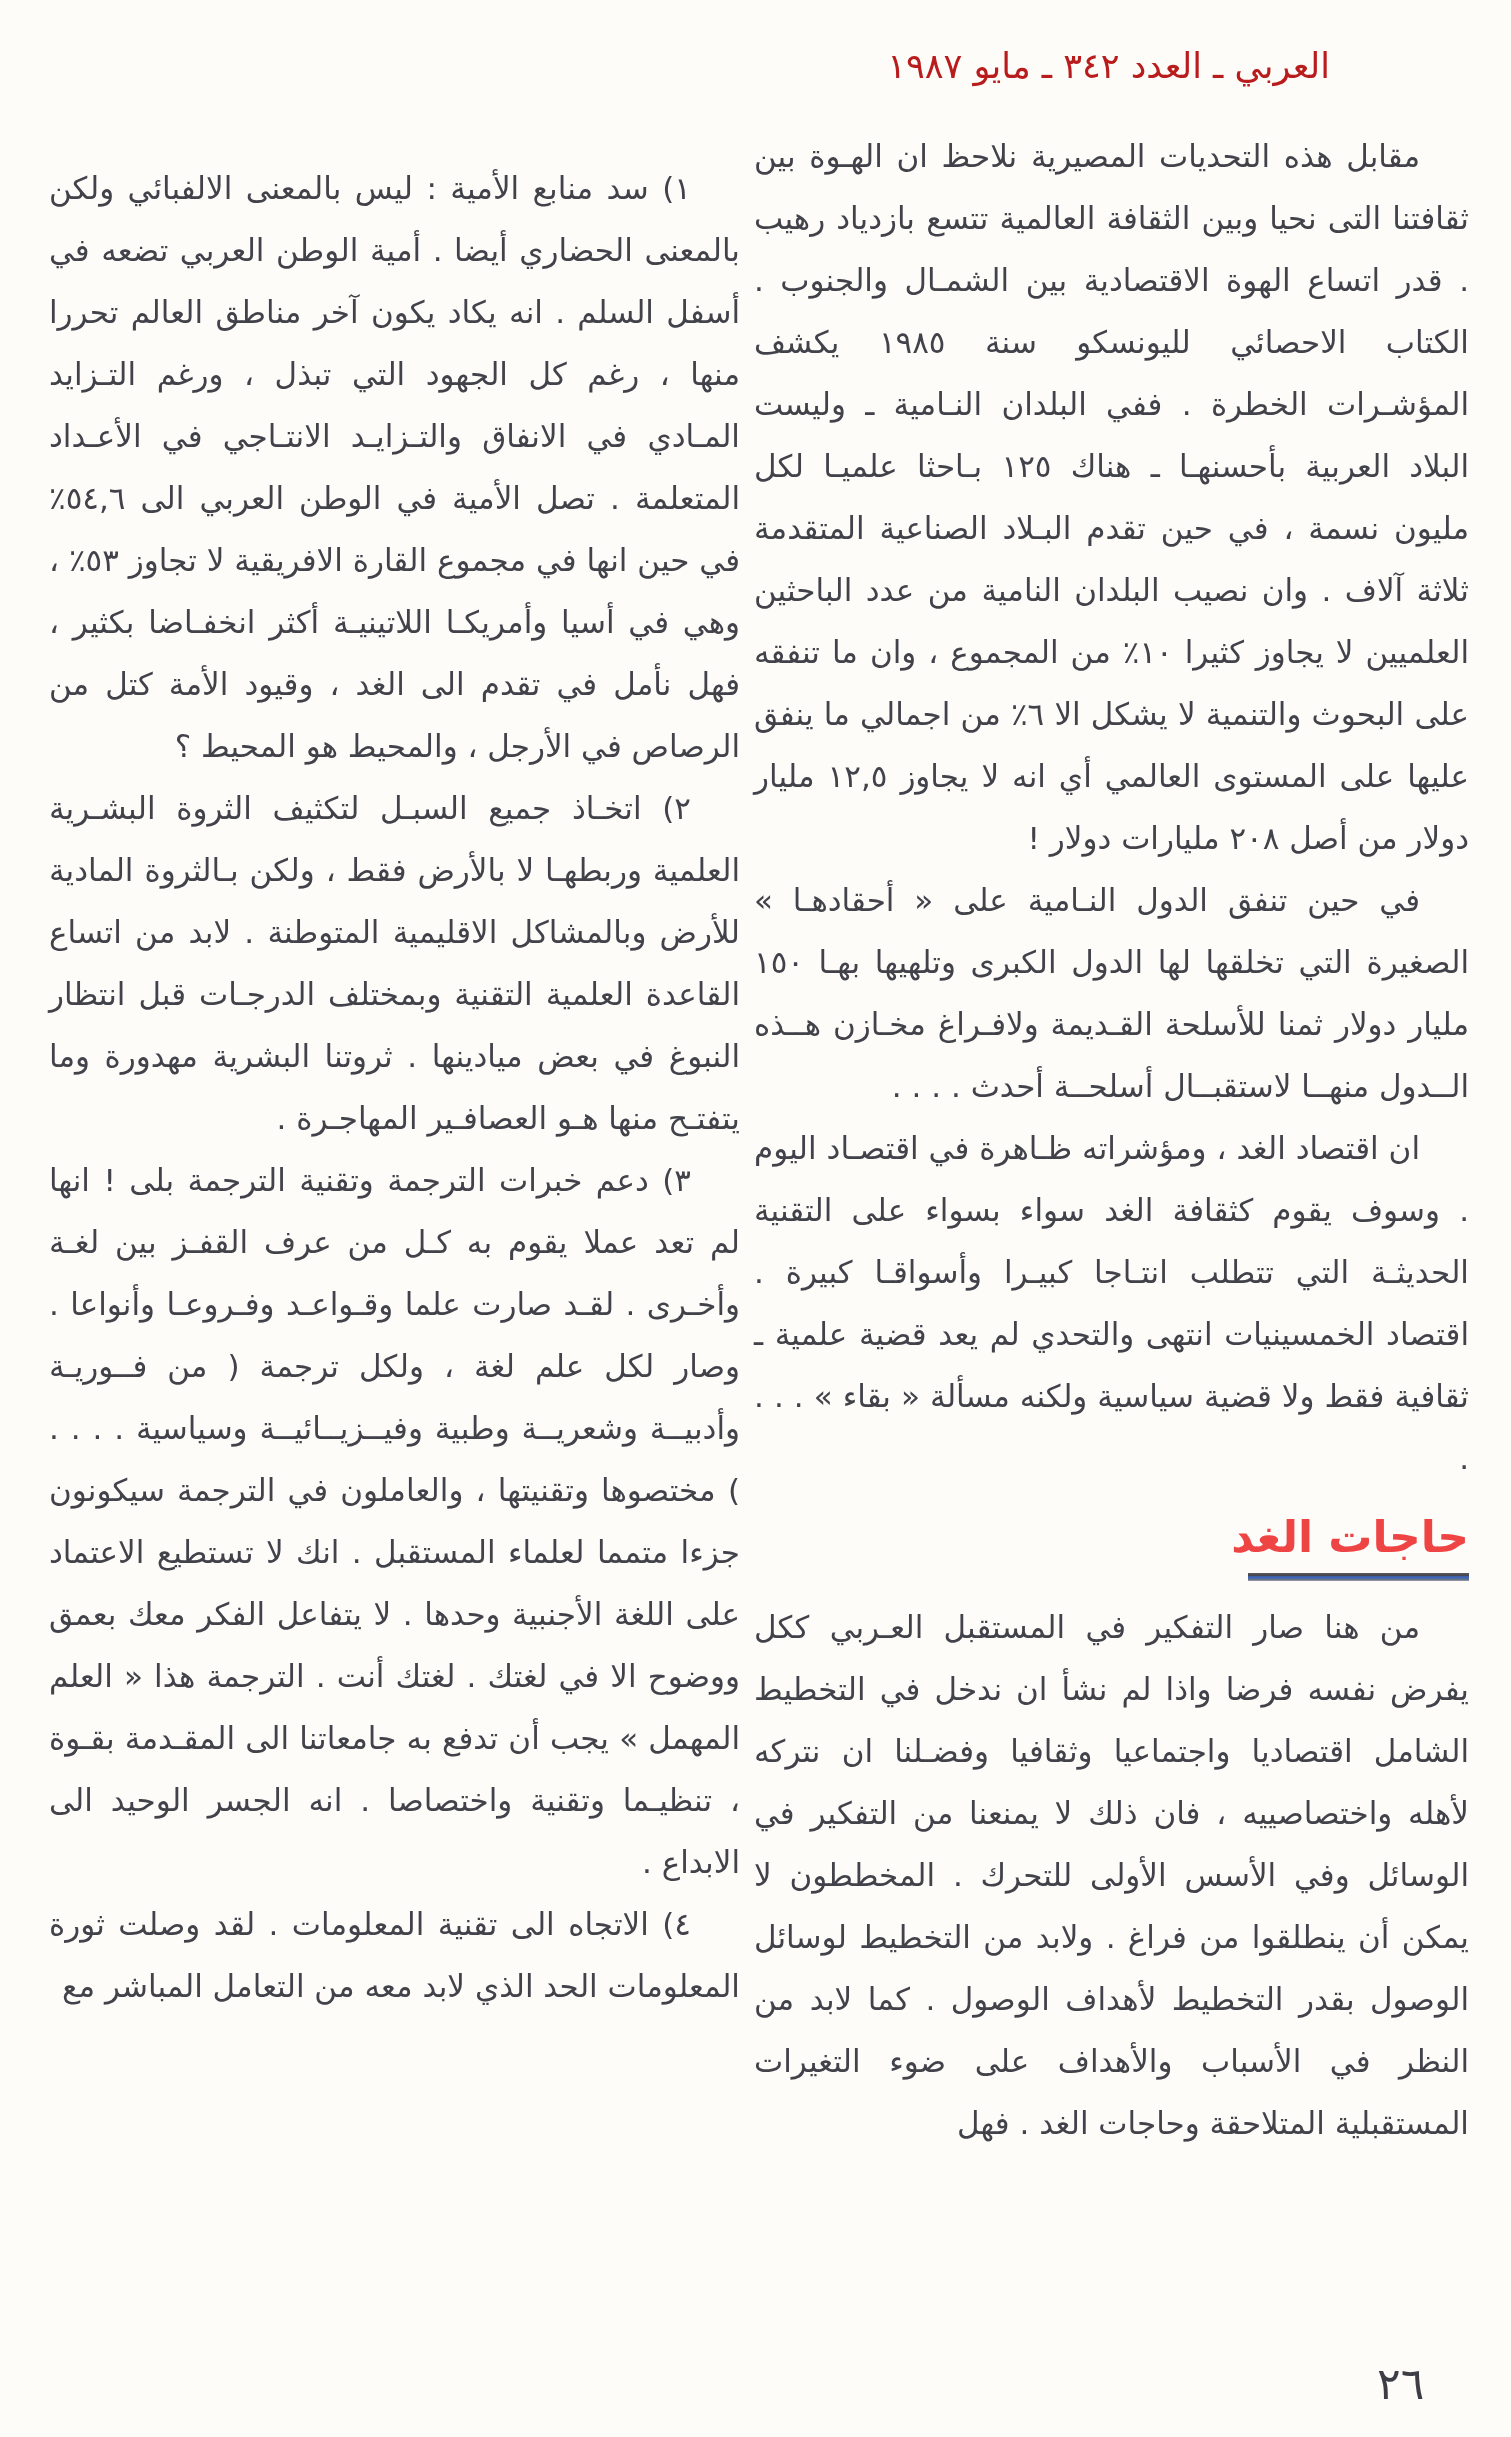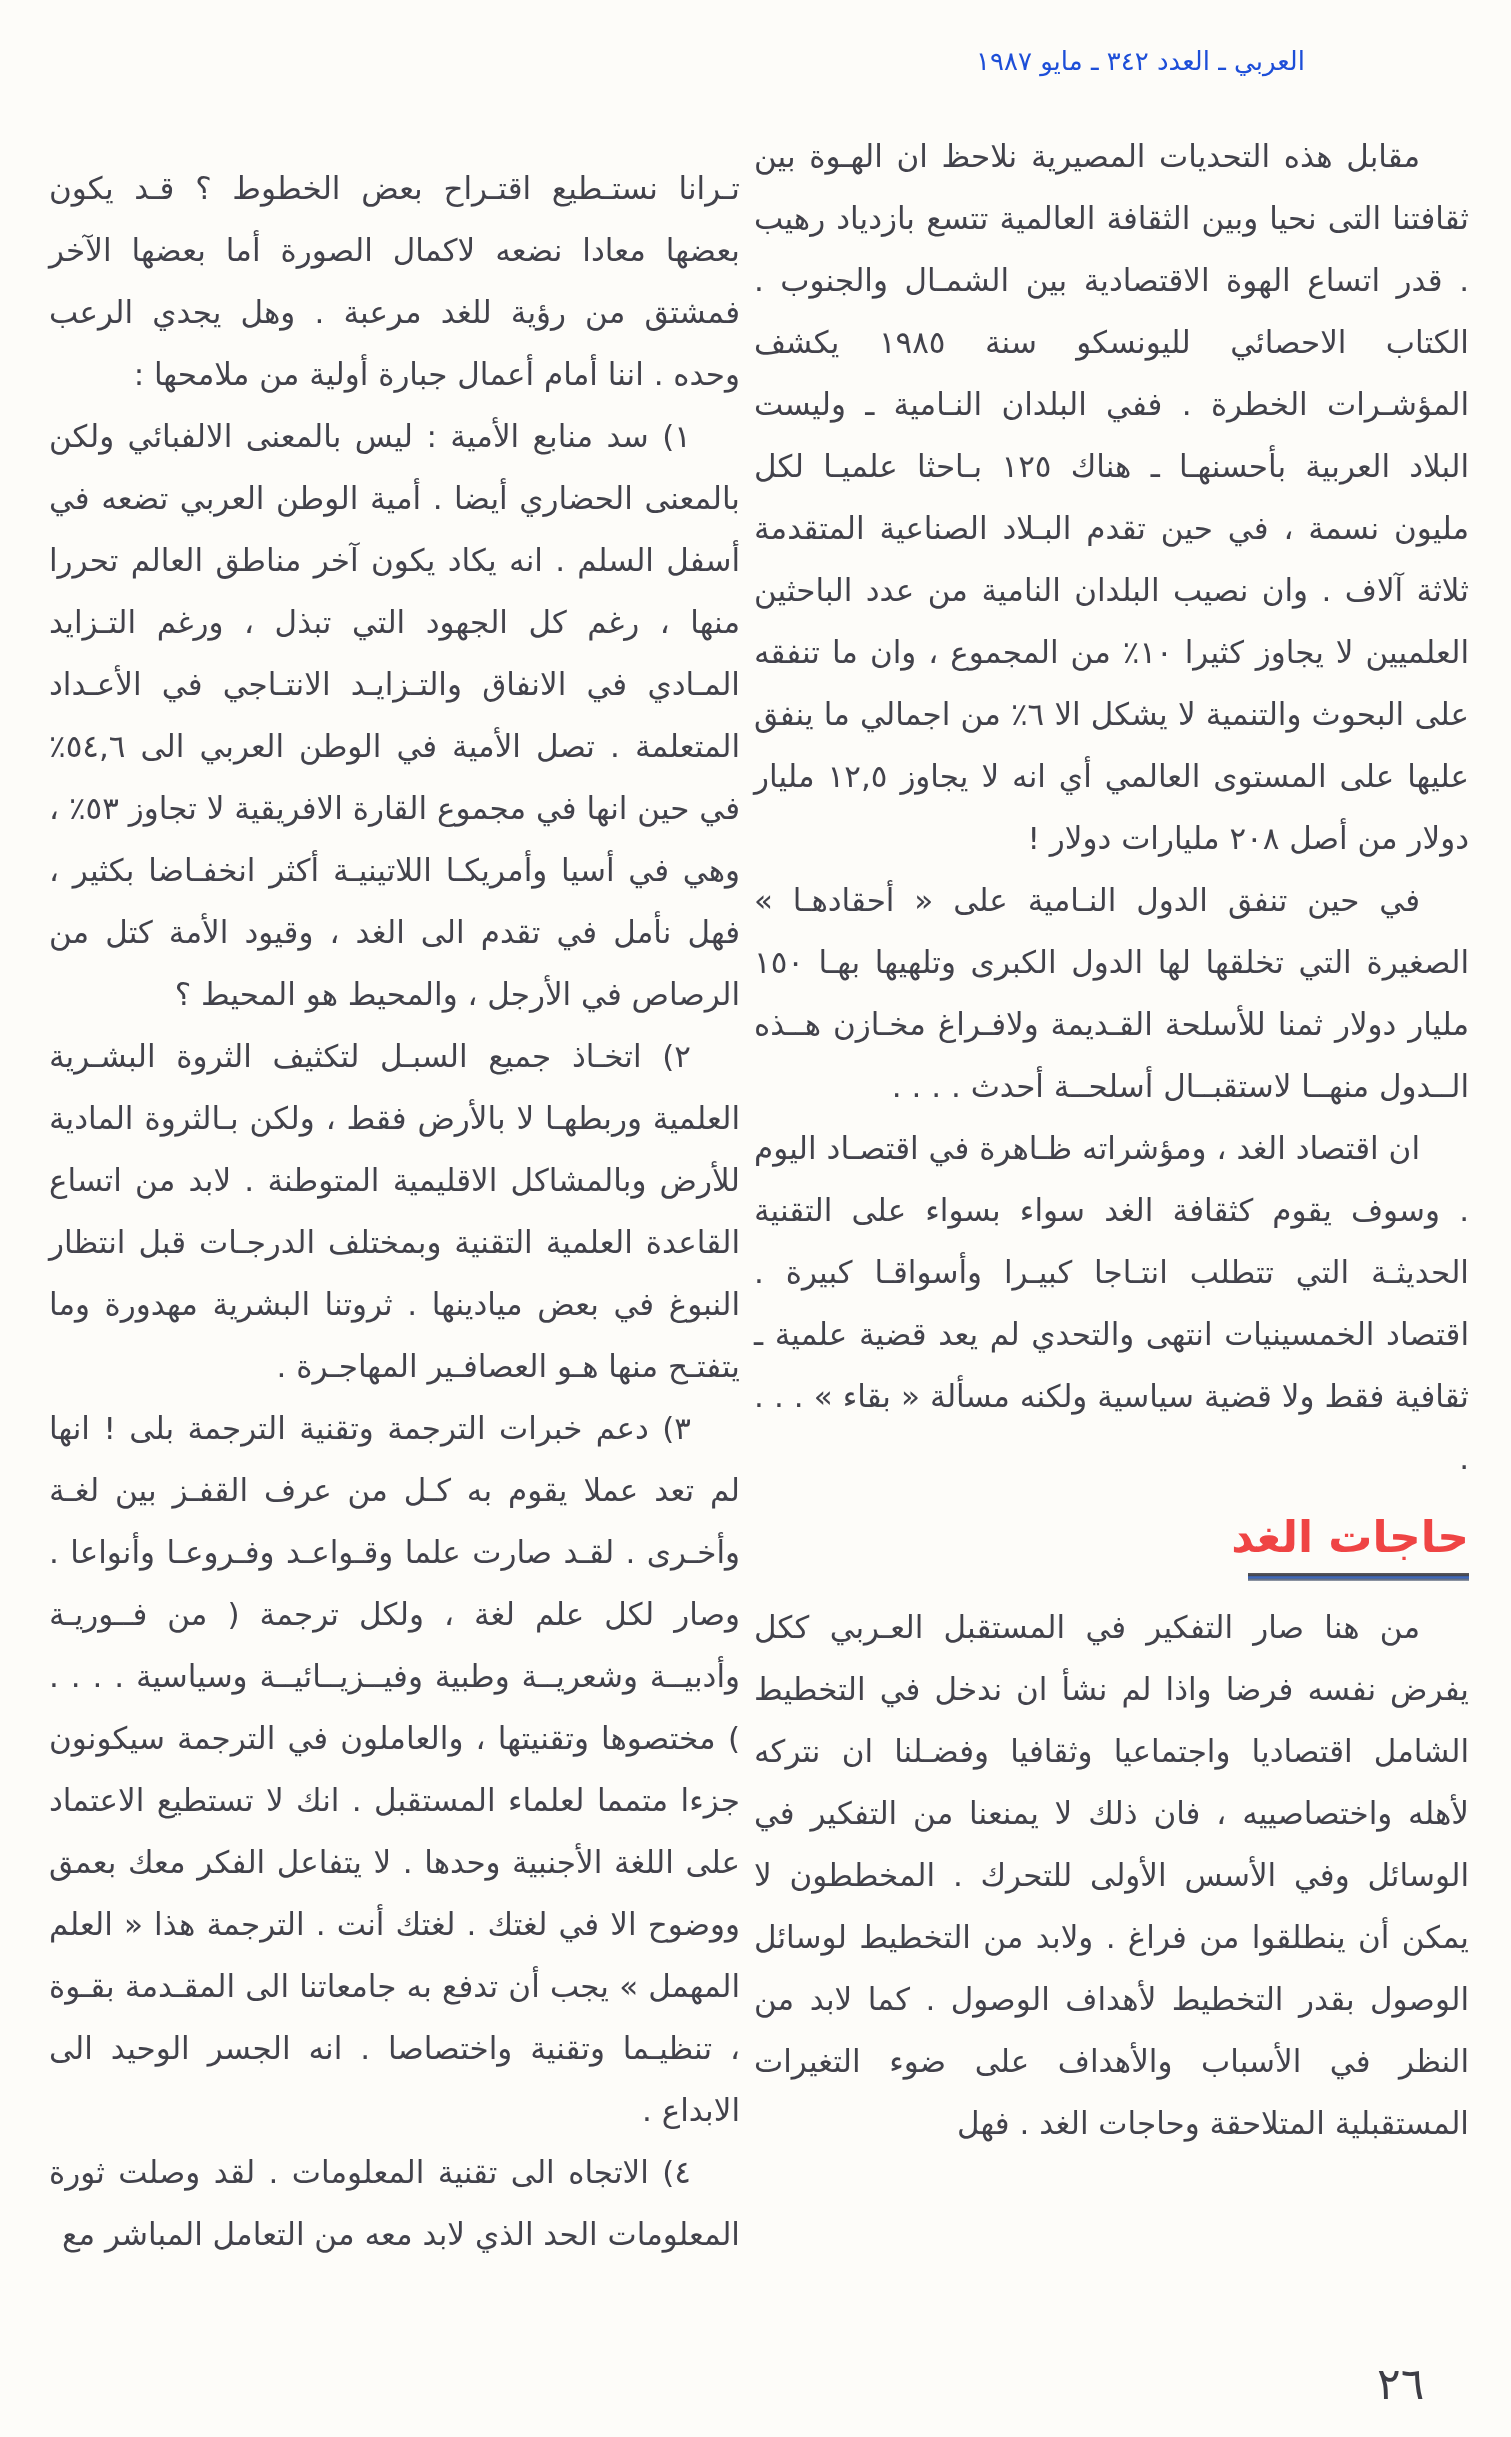--- a/index.html
+++ b/index.html
@@ -13,23 +13,23 @@
     height: 2438px;
     margin: 0 auto;
     background: #fdfcf9;
     overflow: hidden;
     font-family: "DejaVu Sans", sans-serif;
     direction: rtl;
   }
   .issue-line {
     position: absolute;
     top: 46px;
-    right: 206px;
-    font-size: 26px;
-    color: #1d4ed8;
+    right: 181px;
+    font-size: 35px;
+    color: #b91c1c;
     letter-spacing: 0.5px;
     white-space: nowrap;
   }
   .column {
     position: absolute;
     direction: rtl;
     color: #42424b;
     font-size: 31px;
     line-height: 62px;
     text-align: justify;
@@ -91,21 +91,20 @@
     <p class="indent">في حين تنفق الدول النـامية على « أحقادهـا » الصغيرة التي تخلقها لها الدول الكبرى وتلهيها بهـا ١٥٠ مليار دولار ثمنا للأسلحة القـديمة ولافـراغ مخـازن هــذه الــدول منهــا لاستقبــال أسلحــة أحدث . . . .</p>
     <p class="indent">ان اقتصاد الغد ، ومؤشراته ظـاهرة في اقتصـاد اليوم . وسوف يقوم كثقافة الغد سواء بسواء على التقنية الحديثـة التي تتطلب انتـاجا كبيـرا وأسواقـا كبيرة . اقتصاد الخمسينيات انتهى والتحدي لم يعد قضية علمية ـ ثقافية فقط ولا قضية سياسية ولكنه مسألة « بقاء » . . . .</p>
     <div class="heading-wrap">
       <div class="section-heading">حاجات الغد</div>
       <div class="heading-rule"></div>
     </div>
     <p class="indent">من هنا صار التفكير في المستقبل العـربي ككل يفرض نفسه فرضا واذا لم نشأ ان ندخل في التخطيط الشامل اقتصاديا واجتماعيا وثقافيا وفضـلنا ان نتركه لأهله واختصاصييه ، فان ذلك لا يمنعنا من التفكير في الوسائل وفي الأسس الأولى للتحرك . المخططون لا يمكن أن ينطلقوا من فراغ . ولابد من التخطيط لوسائل الوصول بقدر التخطيط لأهداف الوصول . كما لابد من النظر في الأسباب والأهداف على ضوء التغيرات المستقبلية المتلاحقة وحاجات الغد . فهل</p>
   </div>
 
   <div class="column col-left">
-    <p>تـرانا نستـطيع اقتـراح بعض الخطوط ؟ قـد يكون بعضها معادا نضعه لاكمال الصورة أما بعضها الآخر فمشتق من رؤية للغد مرعبة . وهل يجدي الرعب وحده . اننا أمام أعمال جبارة أولية من ملامحها :</p>
     <p class="indent">١) سد منابع الأمية : ليس بالمعنى الالفبائي ولكن بالمعنى الحضاري أيضا . أمية الوطن العربي تضعه في أسفل السلم . انه يكاد يكون آخر مناطق العالم تحررا منها ، رغم كل الجهود التي تبذل ، ورغم التـزايد المـادي في الانفاق والتـزايـد الانتـاجي في الأعـداد المتعلمة . تصل الأمية في الوطن العربي الى ٥٤,٦٪ في حين انها في مجموع القارة الافريقية لا تجاوز ٥٣٪ ، وهي في أسيا وأمريكـا اللاتينيـة أكثر انخفـاضا بكثير ، فهل نأمل في تقدم الى الغد ، وقيود الأمة كتل من الرصاص في الأرجل ، والمحيط هو المحيط ؟</p>
     <p class="indent">٢) اتخـاذ جميع السبـل لتكثيف الثروة البشـرية العلمية وربطهـا لا بالأرض فقط ، ولكن بـالثروة المادية للأرض وبالمشاكل الاقليمية المتوطنة . لابد من اتساع القاعدة العلمية التقنية وبمختلف الدرجـات قبل انتظار النبوغ في بعض ميادينها . ثروتنا البشرية مهدورة وما يتفتـح منها هـو العصافـير المهاجـرة .</p>
     <p class="indent">٣) دعم خبرات الترجمة وتقنية الترجمة   بلى ! انها لم تعد عملا يقوم به كـل من عرف القفـز بين لغـة وأخـرى . لقـد صارت علما وقـواعـد وفـروعـا وأنواعا . وصار لكل علم لغة ، ولكل ترجمة ( من فــوريـة وأدبيــة وشعريــة وطبية وفيــزيــائيــة وسياسية . . . . ) مختصوها وتقنيتها ، والعاملون في الترجمة سيكونون جزءا متمما لعلماء المستقبل . انك لا تستطيع الاعتماد على اللغة الأجنبية وحدها . لا يتفاعل الفكر معك بعمق ووضوح الا في لغتك . لغتك أنت . الترجمة هذا « العلم المهمل » يجب أن تدفع به جامعاتنا الى المقـدمة بقـوة ، تنظيـما وتقنية واختصاصا . انه الجسر الوحيد الى الابداع .</p>
     <p class="indent">٤) الاتجاه الى تقنية المعلومات . لقد وصلت ثورة المعلومات الحد الذي لابد معه من التعامل المباشر مع</p>
   </div>
 
   <div class="page-number">٢٦</div>
 
 </div>
 

